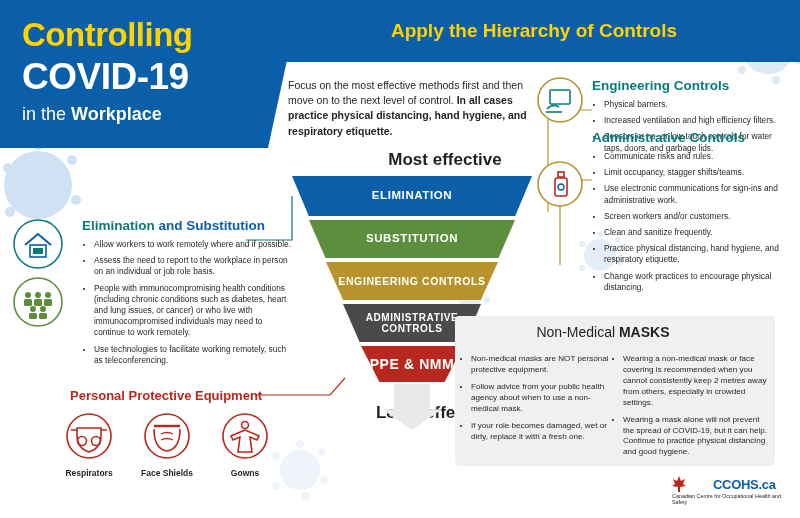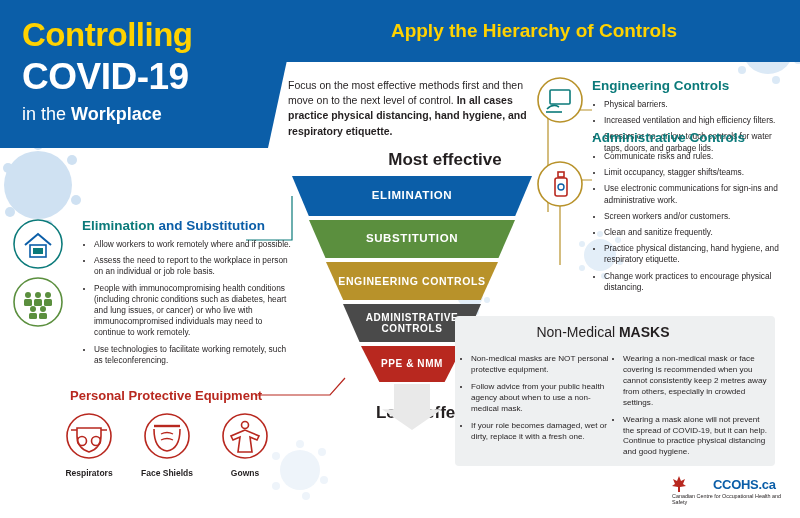--- a/index.html
+++ b/index.html
@@ -75,21 +75,21 @@
   }
   .fb0 { top:0;   left:0;   width:240px; height:40px; background:#0b5ea8;
          clip-path:polygon(0 0,100% 0,93% 100%,7% 100%); font-size:11.5px; }
   .fb1 { top:44px; left:17px; width:206px; height:38px; background:#5b8f3e;
          clip-path:polygon(0 0,100% 0,92% 100%,8% 100%); font-size:11.5px; }
   .fb2 { top:86px; left:34px; width:172px; height:38px; background:#b8922a;
          clip-path:polygon(0 0,100% 0,90% 100%,10% 100%); font-size:10.5px; }
   .fb3 { top:128px; left:51px; width:138px; height:38px; background:#4a4a4a;
          clip-path:polygon(0 0,100% 0,88% 100%,12% 100%); font-size:10px; }
   .fb4 { top:170px; left:69px; width:102px; height:36px; background:#b8281f;
-         clip-path:polygon(0 0,100% 0,82% 100%,18% 100%); font-size:10px; }
+         clip-path:polygon(0 0,100% 0,82% 100%,18% 100%); font-size:14px; }
   .funnel-arrow {
     position:absolute; left:90px; top:208px; width:60px; height:46px;
     background:#e9e9e9;
     clip-path:polygon(20% 0,80% 0,80% 55%,100% 55%,50% 100%,0 55%,20% 55%);
   }
 
   
   .sec-h { font-size:13.5px; font-weight:bold; }
   .sec-h .teal { color:#0b7a7a; }
 

